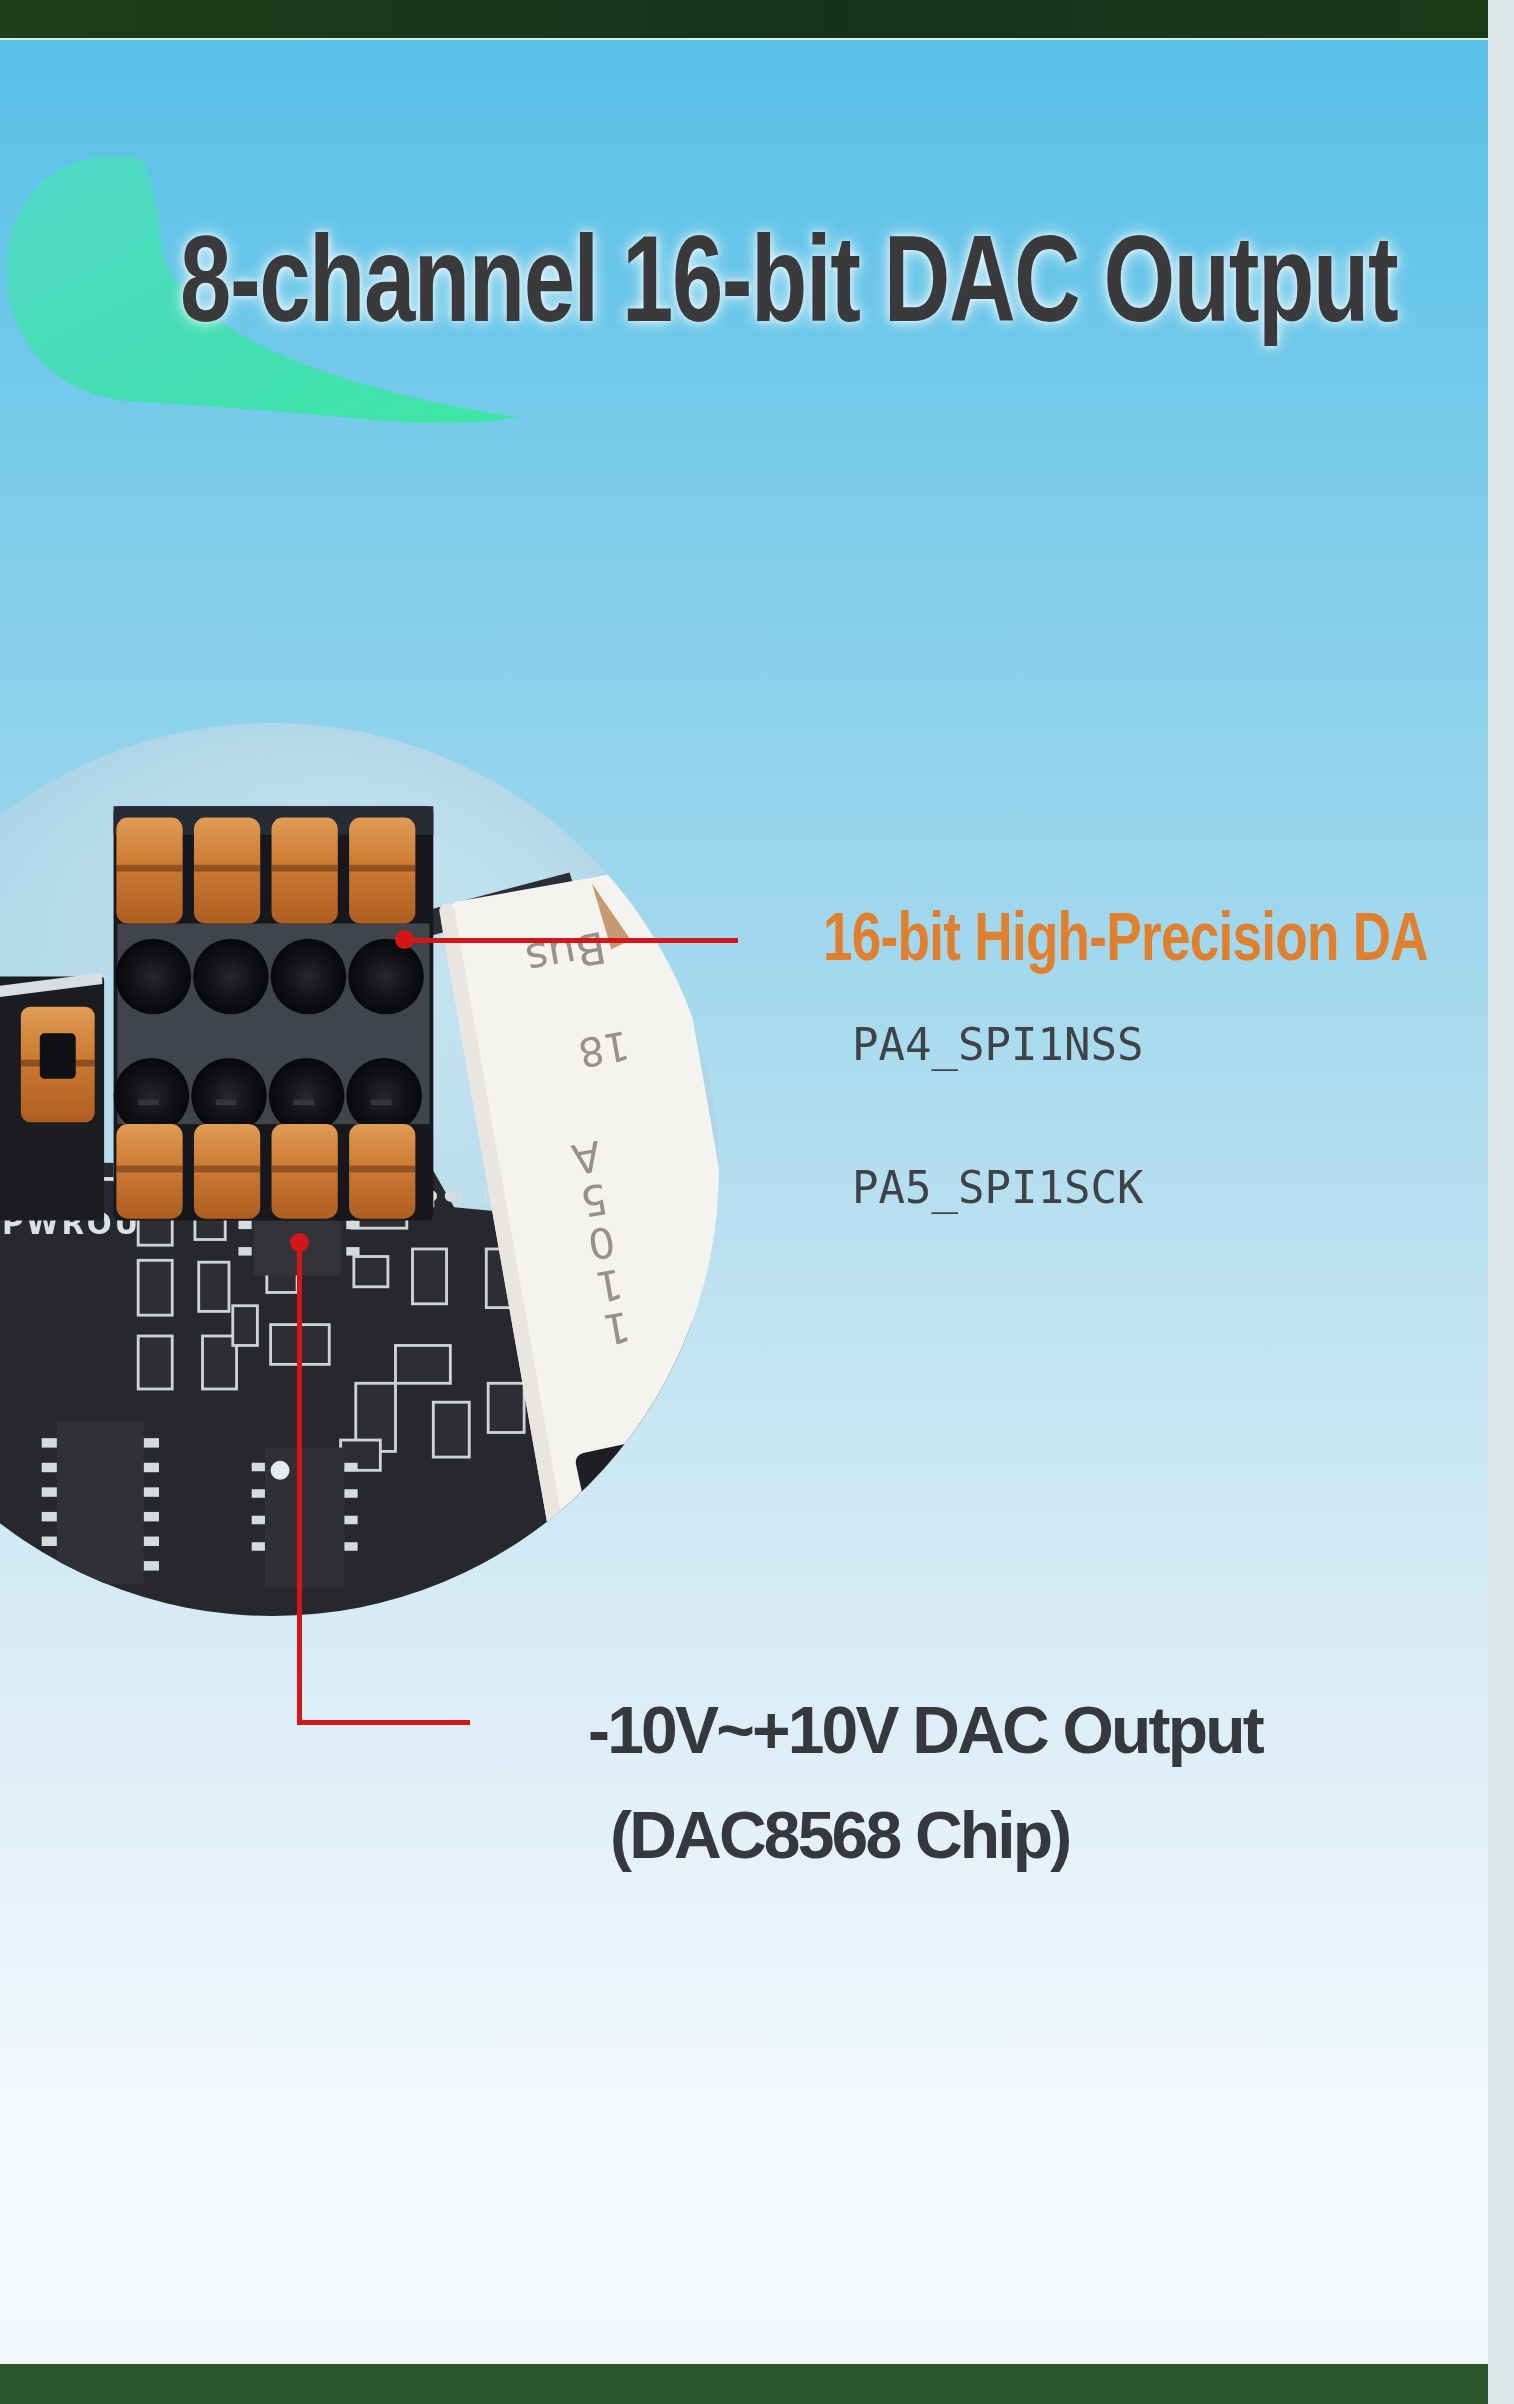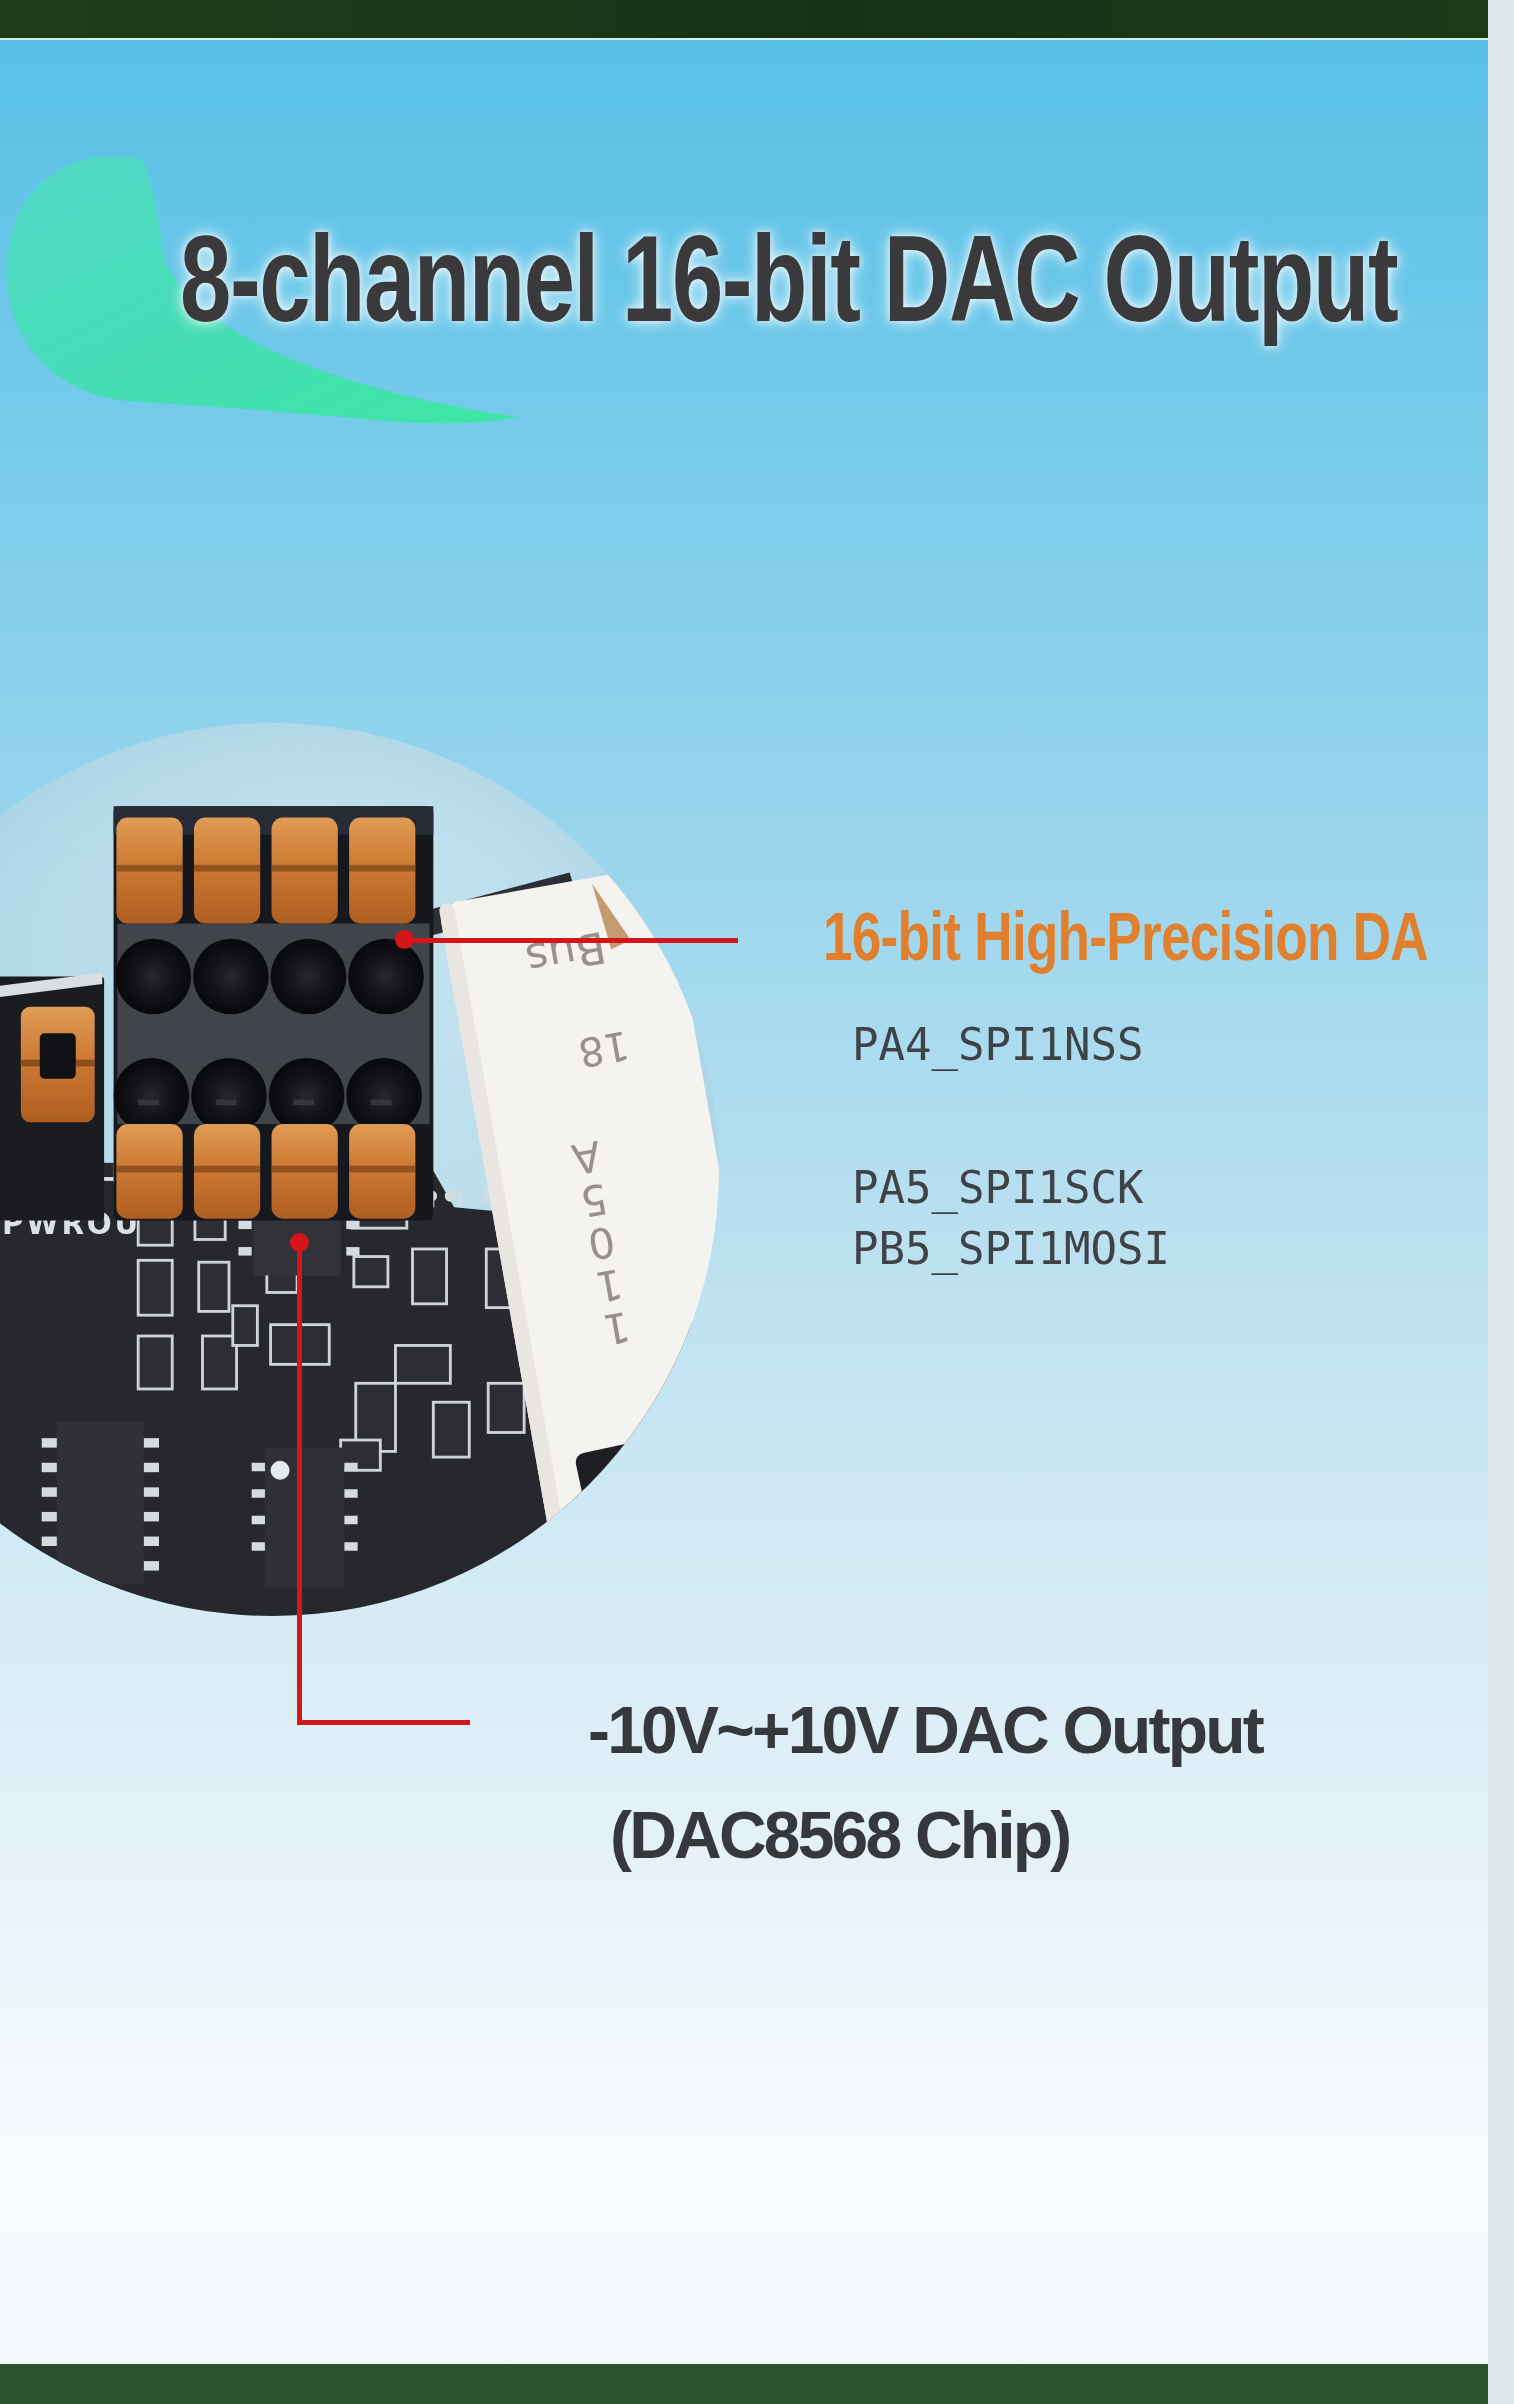--- a/index.html
+++ b/index.html
@@ -232,20 +232,19 @@
   <div class="dot" style="left:395px;top:930px;"></div>
   <div class="red" style="left:404px;top:938px;width:334px;height:4.7px;"></div>
 
   <div class="dot" style="left:290px;top:1233px;"></div>
   <div class="red" style="left:297px;top:1243px;width:4.7px;height:482px;"></div>
   <div class="red" style="left:297px;top:1720px;width:173px;height:4.7px;"></div>
 
   <div class="heading">16-bit High-Precision DA</div>
   <div class="pin pin1">PA4_SPI1NSS</div>
   <div class="pin pin2">PA5_SPI1SCK</div>
-  <div class="pin pin3">PB5_SPI1MOSI</div>
 
   <div class="out1">-10V~+10V DAC Output</div>
   <div class="out2">(DAC8568 Chip)</div>
 
   <div class="bottombar"></div>
 </div>
 
 
 </body></html>

